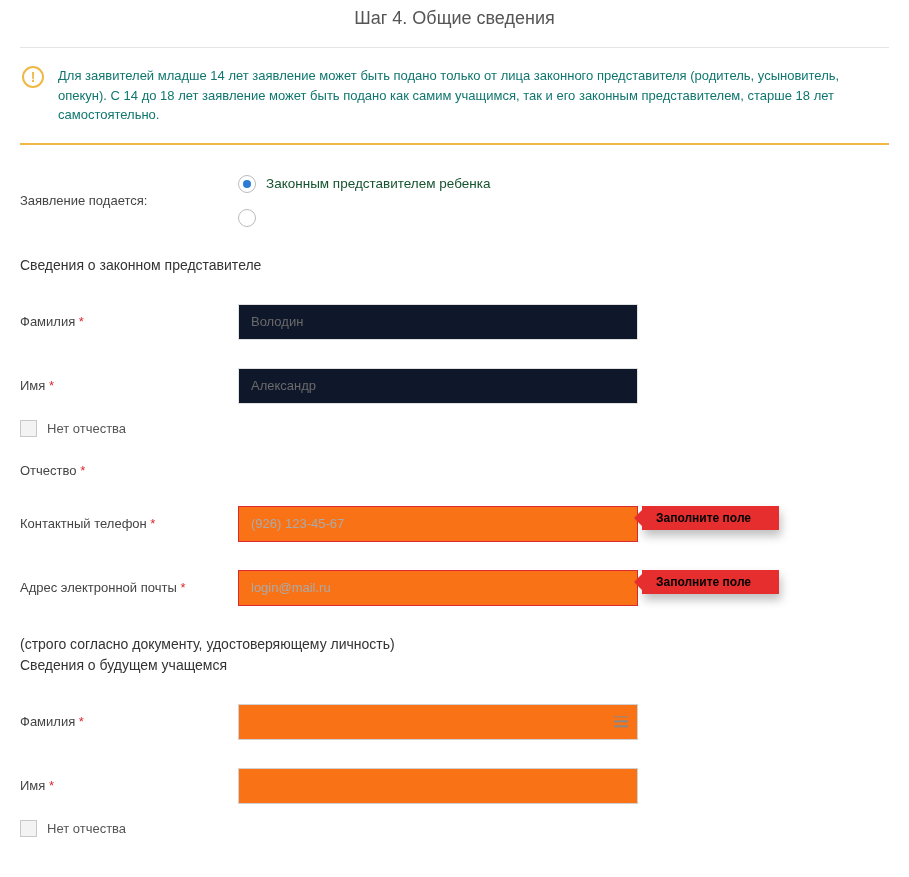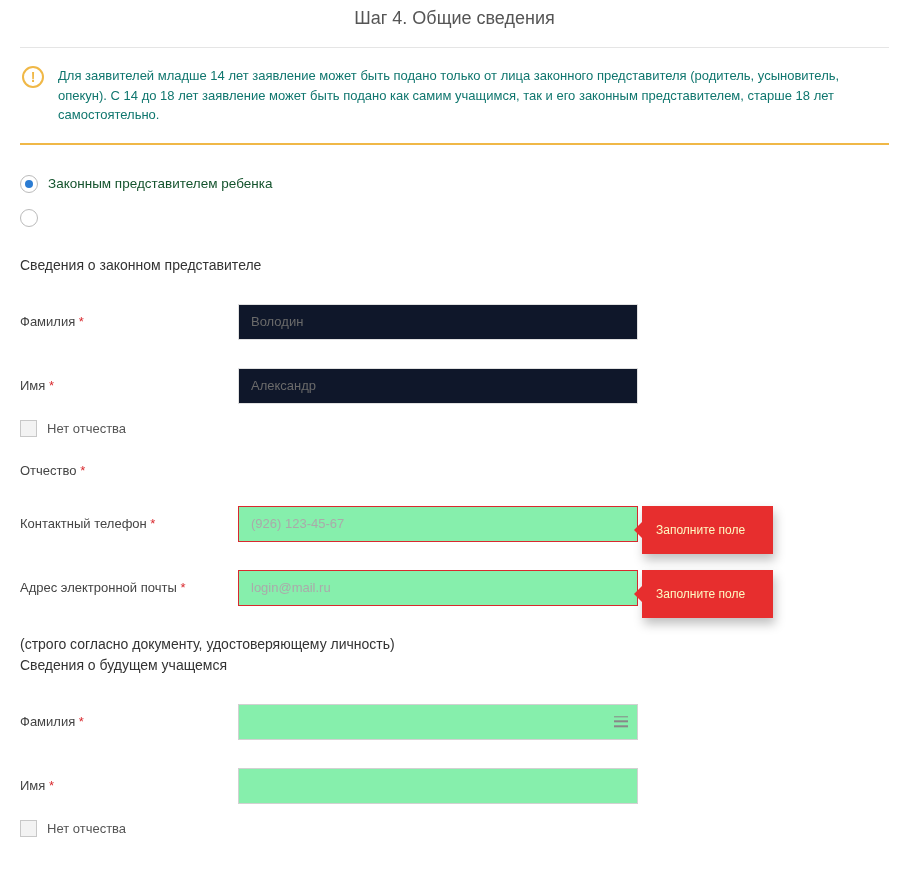--- a/index.html
+++ b/index.html
@@ -73,21 +73,21 @@
   .section-head {
     font-weight: normal;
     font-size: 14px;
     line-height: 1.5;
     margin: 28px 0 28px 0;
   }
   input[type="text"] {
     width: 100%;
     height: 36px;
     border: 1px solid #d1d1d1;
-    background: #86efac;
+    background: #f97316;
     padding: 0 12px;
     font-size: 13px;
     color: #333;
     outline: none;
   }
   input[type="text"].filled {
     background: #0f172a;
     border: 1px solid #e1e1e1;
     color: #6a6a6a;
   }
@@ -102,28 +102,29 @@
   }
   .checkbox {
     width: 17px; height: 17px;
     border: 1px solid #c8c8c8;
     background: #f3f3f3;
   }
   .checkbox-label { font-size: 13px; color: #555; }
   .error-flag {
     position: absolute;
     left: 404px; top: 0;
-    height: 48px;
+    height: 24px;
     background: #e72e2e;
-    color: #fef9c3;
+    color: #000000;
     font-size: 12px;
     display: flex; align-items: center;
     padding: 0 28px 0 14px;
     white-space: nowrap;
     box-shadow: 2px 6px 10px rgba(0,0,0,0.25);
+    font-weight: bold;
   }
   .error-flag::before {
     content: "";
     position: absolute;
     left: -8px; top: 50%;
     margin-top: -8px;
     border: 8px solid transparent;
     border-right-color: #e72e2e;
     border-left: 0;
   }
@@ -147,20 +148,21 @@
   <h1 class="step-title">Шаг 4. Общие сведения</h1>
 
   <div class="notice">
     <div class="notice-icon">!</div>
     <div class="notice-text">Для заявителей младше 14 лет заявление может быть подано только от лица законного представителя (родитель, усыновитель, опекун). С 14 до 18 лет заявление может быть подано как самим учащимся, так и его законным представителем, старше 18 лет самостоятельно.</div>
   </div>
 
   <div class="form-block">
 
     <div class="row">
+      <div class="label-col">Заявление подается:</div>
       <div class="radio-group">
         <label class="radio-item">
           <span class="radio checked"></span>
           <span>Законным представителем ребенка</span>
         </label>
         <label class="radio-item">
           <span class="radio"></span>
         </label>
       </div>
     </div>

